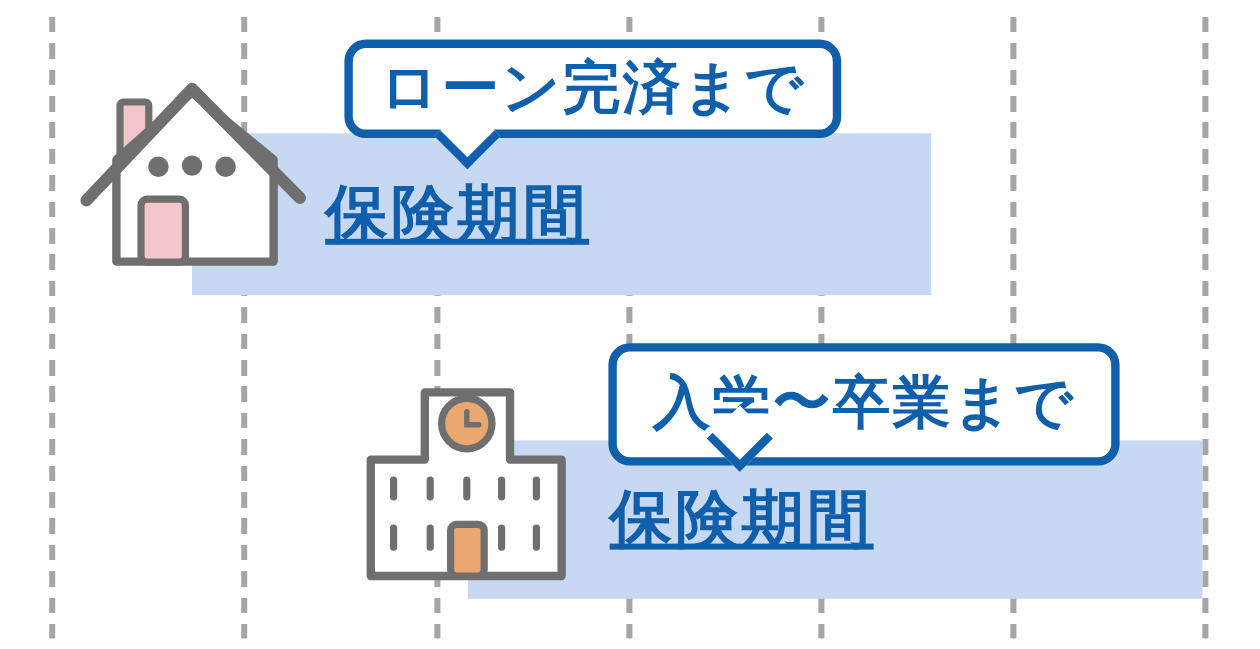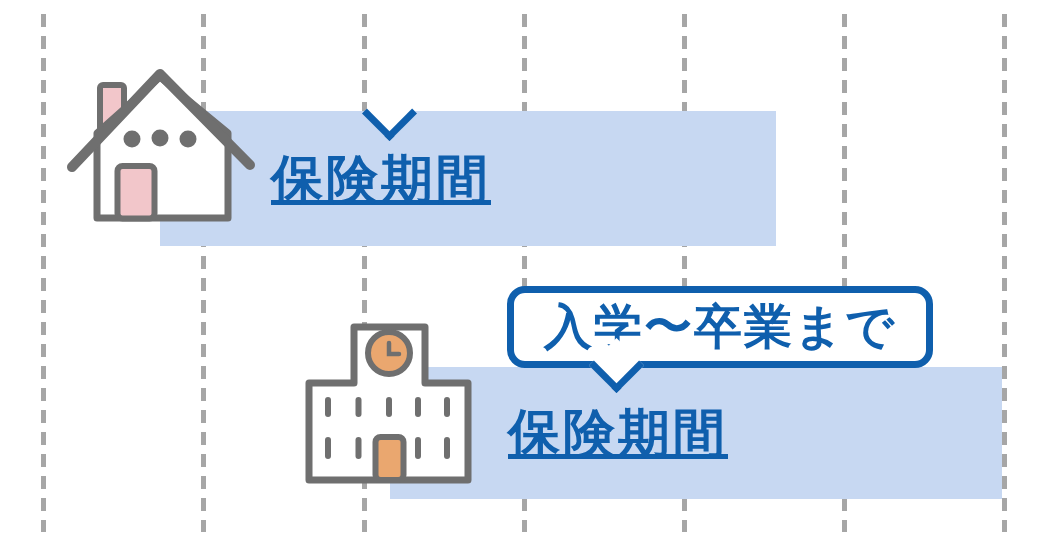--- a/index.html
+++ b/index.html
@@ -53,21 +53,21 @@
     background:#ffffff;
     border:7px solid var(--blue);
     border-radius:18px;
     box-sizing:border-box;
     display:flex;
     align-items:center;
     justify-content:center;
     z-index:5;
   }
   .bubble-loan{left:287px;top:33px;width:414px;height:82px;}
-  .bubble-edu{left:507px;top:286px;width:426px;height:82px;}
+  .bubble-edu{left:507px;top:286px;width:426px;height:102px;}
   .bubble-label{
     color:var(--blue);
     font-size:48px;
     font-weight:700;
     letter-spacing:2px;
     white-space:nowrap;
     line-height:1;
   }
   .bubble-pointer{
     position:absolute;
@@ -97,20 +97,23 @@
       <div class="gridline" style="left: 681.5px;"></div>
       <div class="gridline" style="left: 841.5px;"></div>
       <div class="gridline" style="left: 1001.5px;"></div>
     </div>
 
   <div class="bar bar-loan">
     <span class="bar-label">保険期間</span>
   </div>
 
   <div class="bubble-pointer pointer-loan"></div>
+  <div class="bubble bubble-loan">
+    <span class="bubble-label">ローン完済まで</span>
+  </div>
 
   <svg class="house-svg" viewBox="60 60 200 170" aria-hidden="true">
 
     <rect x="100" y="85" width="24" height="62" rx="3" fill="#f2c6ca" stroke="#6f6f6f" stroke-width="6"></rect>
 
     <path d="M97 133 L160 77 L228 133 L228 218 L97 218 Z" fill="#ffffff" stroke="#6f6f6f" stroke-width="7" stroke-linejoin="round"></path>
 
     <path d="M72 167 L160 74 L250 165" fill="none" stroke="#6f6f6f" stroke-width="10" stroke-linecap="round" stroke-linejoin="round"></path>
 
     <circle cx="132" cy="139" r="8.5" fill="#6f6f6f"></circle>

